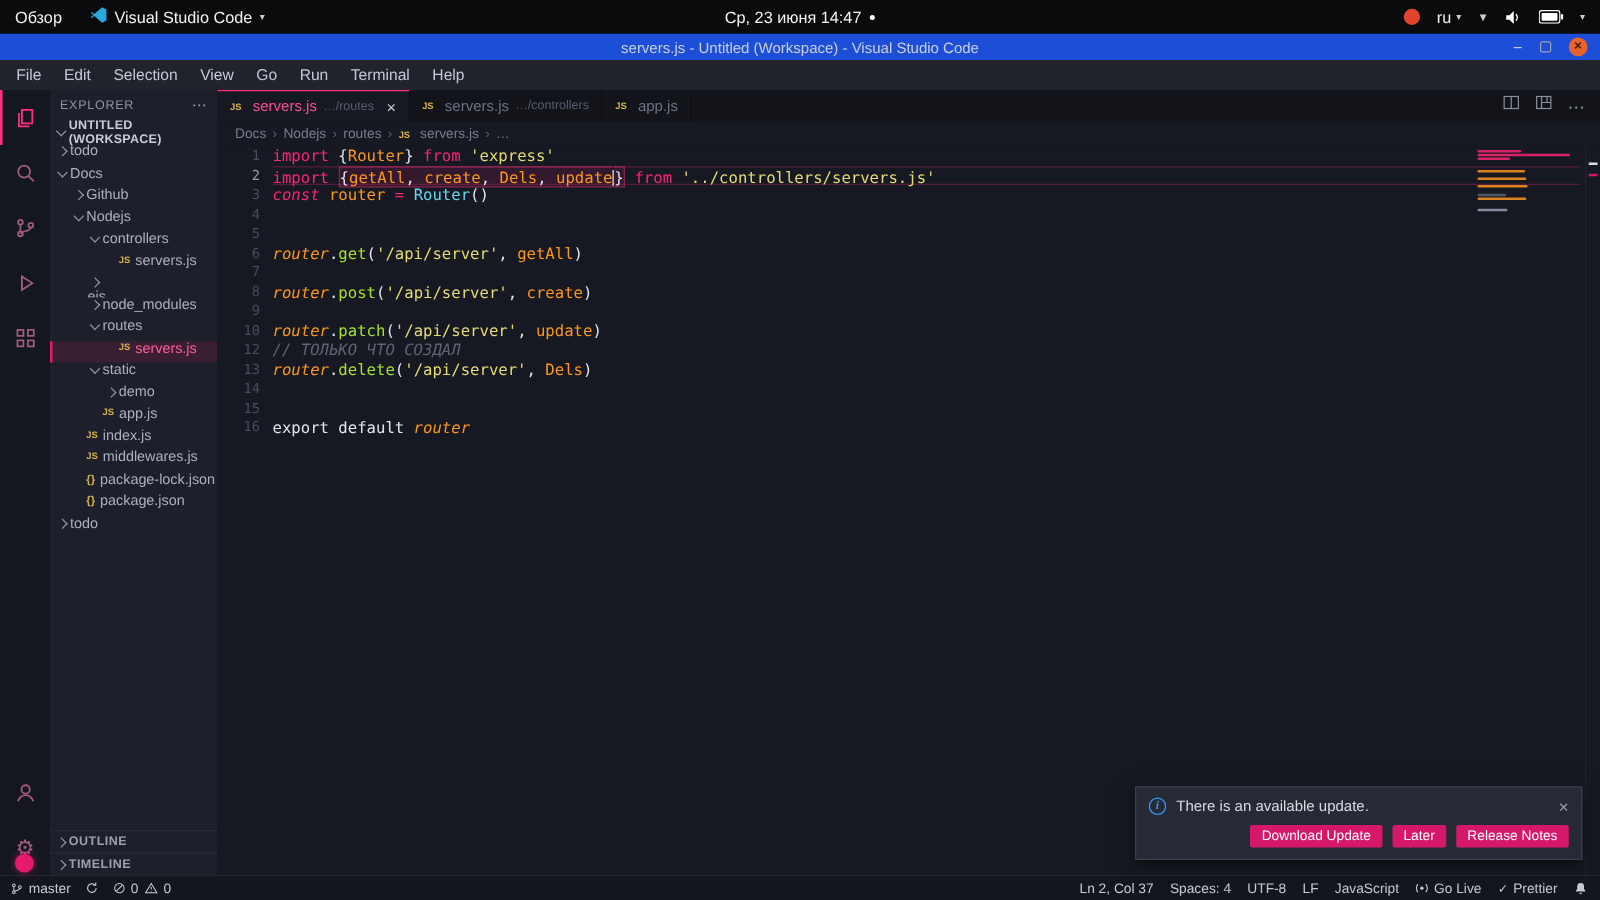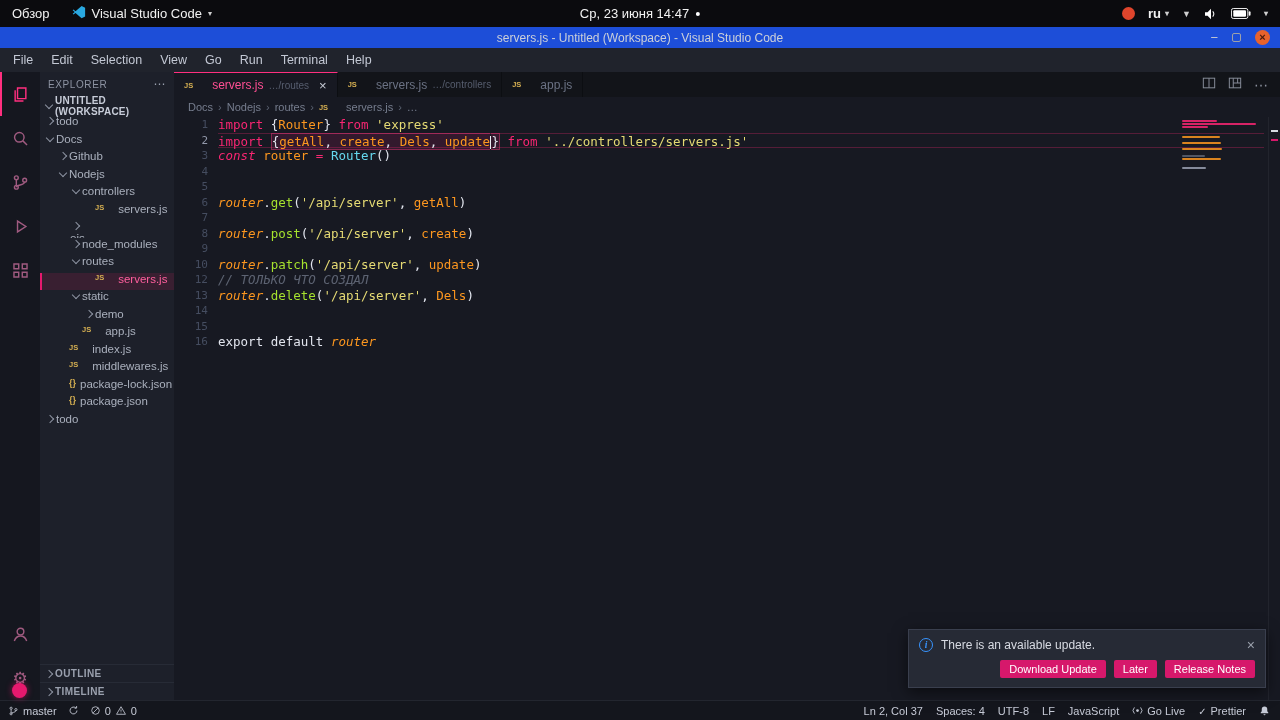--- a/index.html
+++ b/index.html
@@ -5,21 +5,21 @@
   * { margin:0; padding:0; box-sizing:border-box; user-select:none; }
   html,body { width:1280px; height:720px; overflow:hidden; background:#000; font-family:"Liberation Sans",sans-serif; }
 
   
   .topbar { height:27px; background:#0b0b0e; color:#f2f2f2; display:flex; align-items:center; font-size:13px; position:relative; }
   .topbar .activities { padding:0 12px; height:100%; display:flex; align-items:center; }
   .topbar .appmenu { display:flex; align-items:center; gap:6px; padding:0 10px; height:100%; }
   .topbar .caret { font-size:8px; color:#cfcfcf; }
   .topbar .clock-wrap { position:absolute; left:50%; transform:translateX(-50%); display:flex; align-items:center; gap:7px; height:100%; }
   .clock-dot { width:4px; height:4px; border-radius:50%; background:#fff; }
-  .tray { margin-left:auto; display:flex; align-items:center; gap:13px; padding-right:12px; height:100%;font-weight:bold; }
+  .tray { margin-left:auto; display:flex; align-items:center; gap:13px; padding-right:12px; height:100%; }
   .update-dot { width:13px; height:13px; border-radius:50%; background:#e0452c; }
   .tray svg { display:block; }
 
   
   .vsc { position:absolute; top:27px; left:0; right:0; bottom:0; display:flex; flex-direction:column; background:#171922; }
 
   .titlebar { height:21px; background:#1d4ed8; display:flex; align-items:center; justify-content:center; position:relative; font-size:12px; color:#ccd0d9; flex:none; }
   .win-controls { position:absolute; right:10px; top:0; bottom:0; display:flex; align-items:center; gap:14px; }
   .wc-min { color:#c9ccd2; font-size:13px; line-height:1; }
   .wc-max { width:9px; height:9px; border:1px solid #9da1aa; border-radius:2px; }
@@ -42,21 +42,21 @@
   .sidebar { width:134px; background:#1d202a; display:flex; flex-direction:column; font-size:11.5px; color:#aab0bd; flex:none; }
   .sidebar-header { height:24px; display:flex; align-items:center; padding:0 8px; font-size:10px; letter-spacing:.6px; color:#8d93a2; flex:none; }
   .sidebar-header .more { margin-left:auto; font-size:12px; color:#9aa0ae; }
   .ws-row { height:19px; display:flex; align-items:center; font-weight:bold; font-size:10px; letter-spacing:.2px; color:#c7ccd8; padding-left:3px; flex:none; }
   .tree { flex:1; overflow:hidden; }
   .tree-row { height:17.5px; display:flex; align-items:flex-start; white-space:nowrap; overflow:hidden; }
   .tree-row.selected { background:#391f31; box-shadow:inset 2px 0 0 #e6196e; color:#ff5f9e; }
   .chev { width:12px; height:12px; position:relative; flex:none; }
   .chev::before { content:''; position:absolute; top:3px; left:3px; width:5px; height:5px; border-right:1.2px solid #8d93a2; border-bottom:1.2px solid #8d93a2; transform:rotate(-45deg); }
   .chev.exp::before { transform:rotate(45deg); top:2px; }
-  .badge-js { font-size:7.5px; font-weight:bold; color:#d6b052; margin-right:14px; flex:none; }
+  .badge-js { font-size:7.5px; font-weight:bold; color:#d6b052; margin-right:4px; flex:none; }
   .badge-json { font-size:9px; font-weight:bold; color:#d6b052; margin-right:4px; flex:none; }
   .bottom-sec { height:18px; border-top:1px solid #272b36; display:flex; align-items:center; font-size:10px; font-weight:bold; letter-spacing:.4px; color:#9aa0ae; padding-left:3px; flex:none; }
 
   
   .editor-col { flex:1; display:flex; flex-direction:column; min-width:0; position:relative; }
   .tabbar { height:25px; background:#121419; display:flex; align-items:stretch; flex:none; }
   .tab { display:flex; align-items:center; padding:0 10px; font-size:12px; color:#6b7284; background:#121419; border-right:1px solid #0c0e12; gap:5px; }
   .tab.active { background:#171922; color:#ff4f93; border-top:1px solid #ff2f7f; }
   .tab-hint { font-size:10px; color:#565d6e; }
   .tab-close { margin-left:5px; color:#c8ccd6; font-size:13px; line-height:1; }

